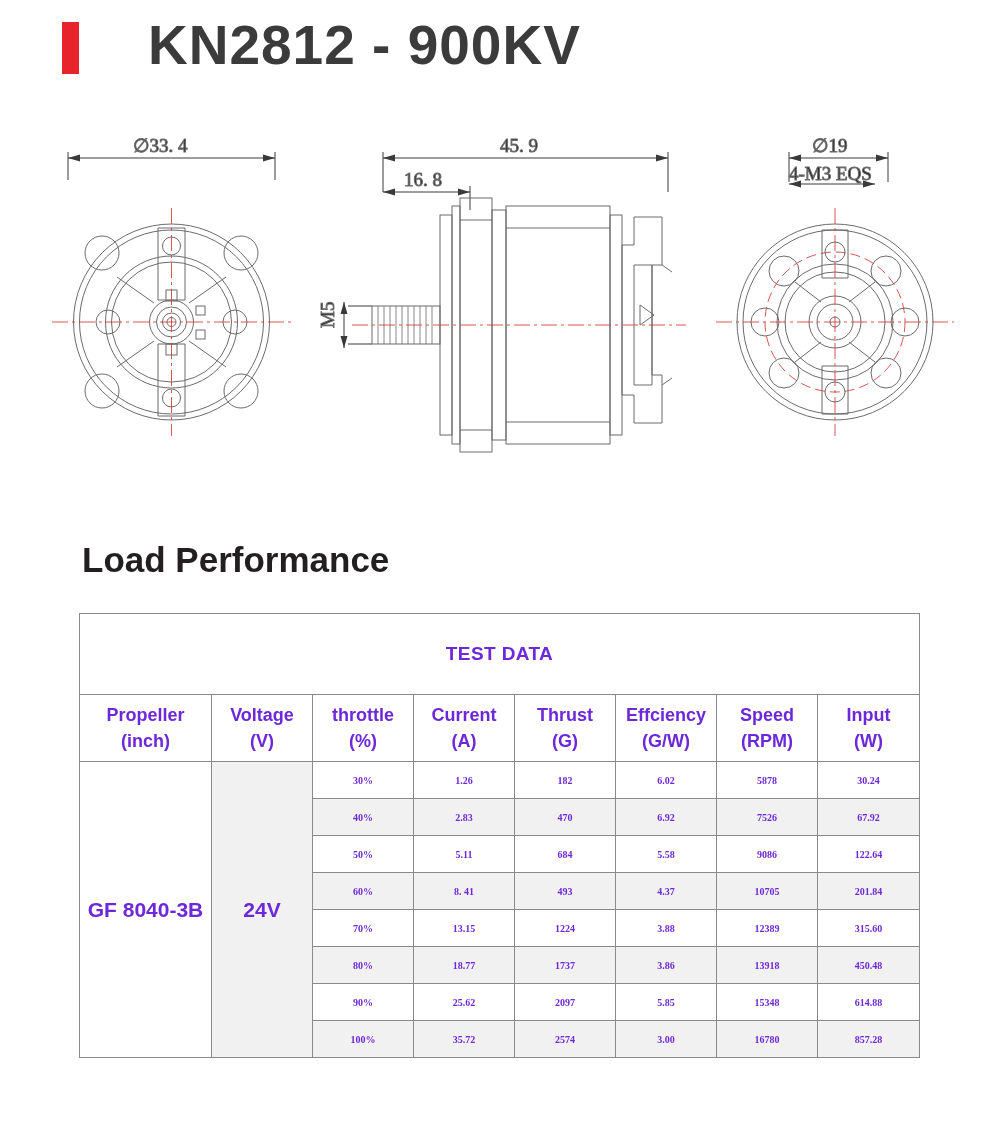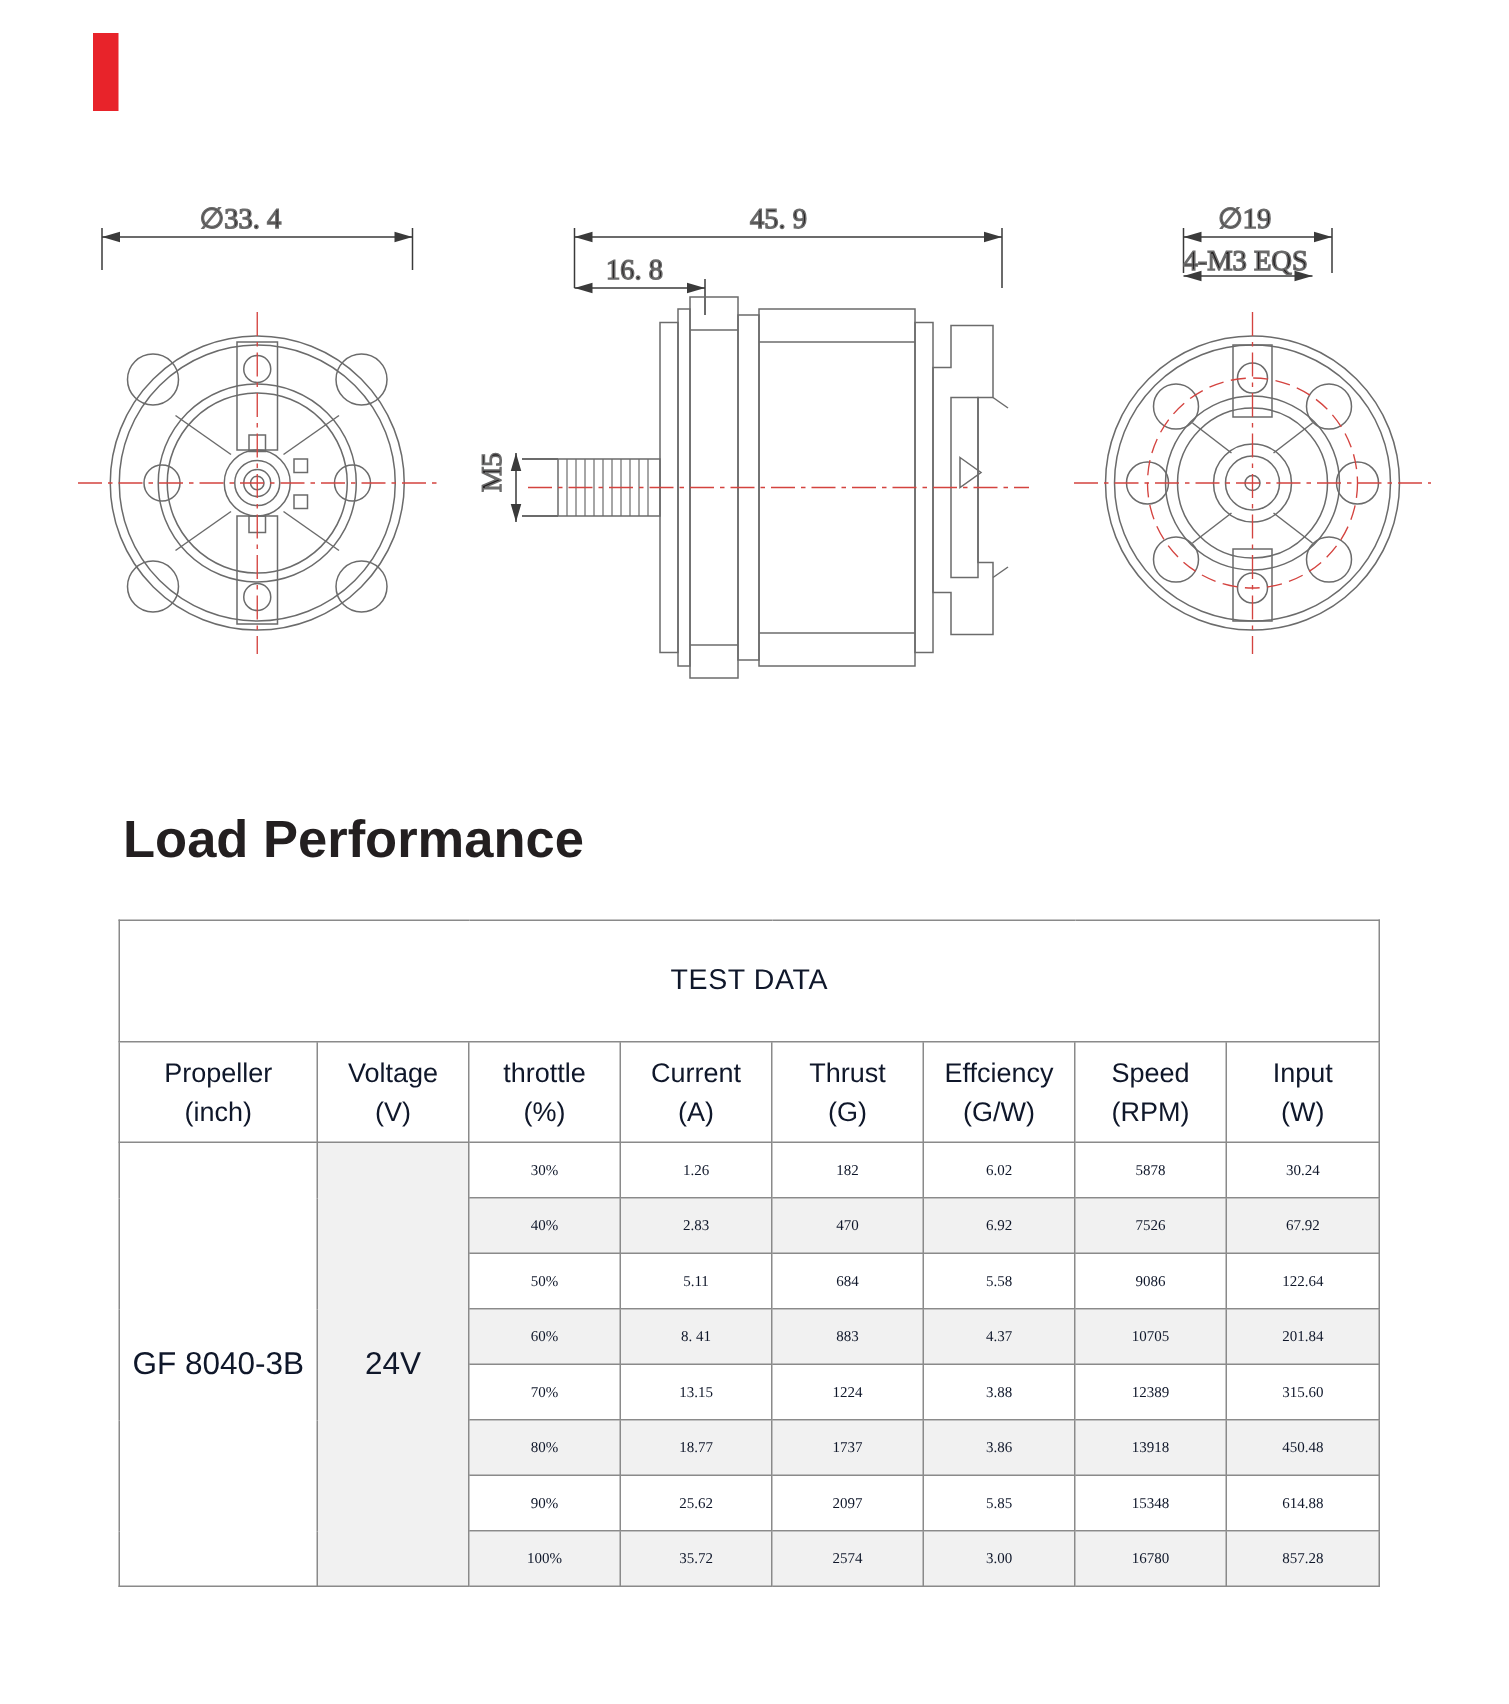--- a/index.html
+++ b/index.html
@@ -63,22 +63,22 @@
   }
   table.testdata {
     border-collapse: collapse;
     width: 840px;
     table-layout: fixed;
   }
   table.testdata td, table.testdata th {
     border: 1px solid #8a8a8a;
     text-align: center;
     vertical-align: middle;
-    font-weight: normal;
-    color: #0f172a;
+    font-weight: bold;
+    color: #6d28d9;
   }
   .td-title {
     height: 78px;
     font-size: 19px;
     font-weight: bold;
     letter-spacing: .4px;
   }
   .hdr td {
     height: 64px;
     font-size: 18px;
@@ -105,20 +105,21 @@
     font-family: "Liberation Serif", serif;
     font-size: 19px;
     fill: #231f20;
   }
 </style>
 </head>
 <body>
 
 <div class="header">
   <div class="header-bar"></div>
+  <div class="header-title">KN2812 - 900KV</div>
 </div>
 
 <div class="drawings">
 <svg width="1006" height="400" viewBox="0 0 1006 400" xmlns="http://www.w3.org/2000/svg">
   <g fill="none" stroke="#6b6b6b" stroke-width="1">
 
     <g>
 
       <g stroke="#3a3a3a">
         <line x1="68" y1="48" x2="275" y2="48"></line>
@@ -383,21 +384,21 @@
         <td class="cell">50%</td>
         <td class="cell">5.11</td>
         <td class="cell">684</td>
         <td class="cell">5.58</td>
         <td class="cell">9086</td>
         <td class="cell">122.64</td>
       </tr>
       <tr class="alt">
         <td class="cell">60%</td>
         <td class="cell">8. 41</td>
-        <td class="cell">883</td>
+        <td class="cell">493</td>
         <td class="cell">4.37</td>
         <td class="cell">10705</td>
         <td class="cell">201.84</td>
       </tr>
       <tr>
         <td class="cell">70%</td>
         <td class="cell">13.15</td>
         <td class="cell">1224</td>
         <td class="cell">3.88</td>
         <td class="cell">12389</td>

